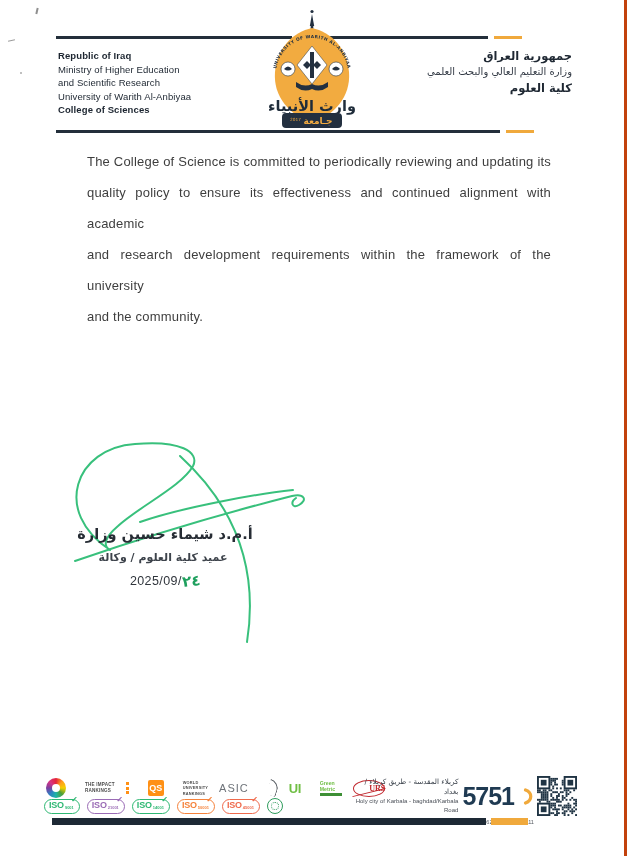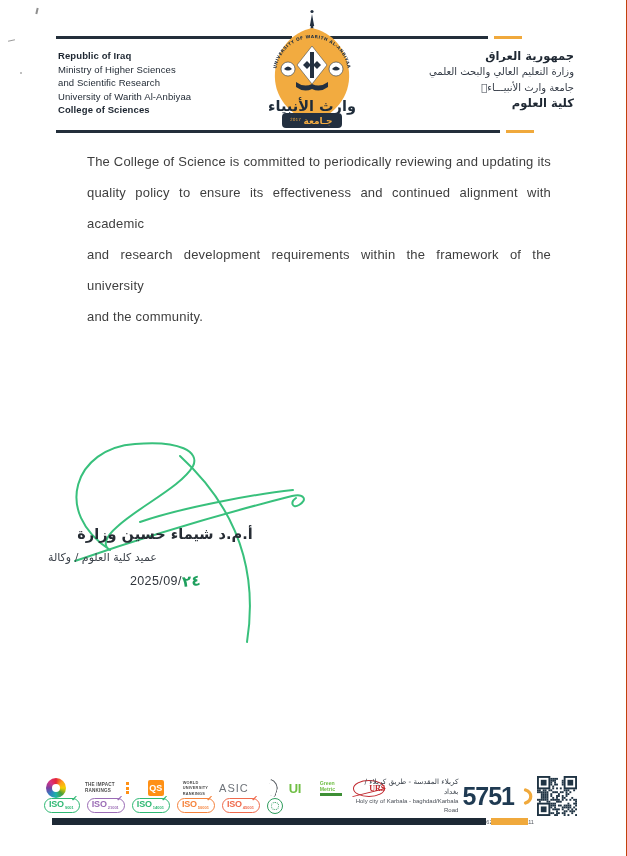--- a/index.html
+++ b/index.html
@@ -1,19 +1,19 @@
 <!DOCTYPE html>
 <html><head>
 <meta charset="utf-8">
 <style>
   * { margin:0; padding:0; box-sizing:border-box; }
   html,body { background:#fff; }
   body { font-family:"Liberation Sans", sans-serif; }
   #page { position:relative; width:627px; height:856px; background:#ffffff; overflow:hidden;
-          border-right:1px solid #c2410c; }
+          border-right:3px solid #c2410c; }
   .abs { position:absolute; }
   .rule { background:#232f3b; height:3px; }
   .rule.gold { background:#f0a93c; }
 
   
   .pen-mark1 { width:2px; height:6px; background:#8f8f8f; transform:rotate(14deg); }
   .pen-mark2 { width:7px; height:1px; background:#9b9b9b; transform:rotate(-12deg); }
   .pen-dot { width:2px; height:2px; background:#ababab; border-radius:50%; }
 
   
@@ -27,22 +27,22 @@
 
   
   .body-text { left:87px; top:146px; width:464px; font-size:13px; line-height:31px;
                color:#3e3e3e; letter-spacing:.2px; }
   .body-text .jline { text-align:justify; text-align-last:justify; }
   .body-text .lline { text-align:left; }
 
   
   .sig-name  { left:60px; top:526px; width:210px; text-align:center; direction:rtl;
                font-family:"DejaVu Sans", sans-serif; font-size:14.5px; font-weight:bold; color:#262c34; }
-  .sig-title { left:48px; top:551px; width:210px; text-align:left; direction:rtl;
-               font-family:"DejaVu Sans", sans-serif; font-size:11px; color:#3d434b; }
+  .sig-title { left:58px; top:551px; width:210px; text-align:center; direction:rtl;
+               font-family:"DejaVu Sans", sans-serif; font-size:11px; color:#3d434b;font-weight:bold; }
   .sig-date  { left:60px; top:571px; width:210px; text-align:center; font-size:12.5px; color:#30353c;
                letter-spacing:.4px; }
   .sig-date .day { font-family:"DejaVu Sans", sans-serif; color:#1fa05e; font-size:15px; font-weight:bold;
                    display:inline-block; transform:rotate(-6deg) translateY(1px); }
 
   
   .rank-row { left:46px; top:776px; height:24px; display:flex; align-items:center; gap:11px; }
   .rk { display:flex; align-items:center; gap:19px; }
   .impact-circle { width:20px; height:20px; border-radius:50%; position:relative;
       background:conic-gradient(#e5243b,#ff9f1c,#f5d000,#4c9f38,#1db5a6,#2f80c2,#7b3fa0,#d63384,#e5243b); }
@@ -59,21 +59,21 @@
   .ui-text { font-size:13px; font-weight:bold; color:#6fbe44; letter-spacing:-.5px; }
   .ui-sub { font-size:5.2px; font-weight:bold; color:#6fbe44; line-height:6px; }
   .ui-sub .bar { display:block; width:22px; height:2.5px; background:#3d8f35; margin-top:1px; }
   .urs-oval { width:32px; height:17px; border:1.6px solid #c1272d; border-radius:50%;
       color:#c1272d; font-size:8px; font-weight:bold; font-family:"Liberation Serif", serif;
       display:flex; align-items:center; justify-content:center; position:relative;padding-left:17px; }
   .urs-oval::after { content:""; position:absolute; left:-2px; top:11px; width:34px; height:1.3px;
       background:#c1272d; transform:rotate(-14deg); }
 
   
-  .iso-row { left:44px; top:798px; display:flex; gap:7px; }
+  .iso-row { left:44px; top:798px; display:flex; align-items:center; gap:7px; }
   .iso-pill { height:15px; padding:0 5px 0 4px; border-radius:8px; display:flex; align-items:baseline;
               gap:1px; position:relative; background:#fff; }
   .iso-pill .iso { font-size:9px; font-weight:800; letter-spacing:-.2px; }
   .iso-pill .num { font-size:4px; font-weight:bold; align-self:center; margin-top:3px; }
   .iso-pill .chk { position:absolute; right:1px; top:-5px; font-size:8px; }
   .iso-0 { border:1.3px solid #2eb873; } .iso-0 .iso,.iso-0 .num,.iso-0 .chk { color:#2eb873; }
   .iso-1 { border:1.3px solid #9a6bb5; } .iso-1 .iso,.iso-1 .num,.iso-1 .chk { color:#9a6bb5; }
   .iso-2 { border:1.3px solid #2eb873; } .iso-2 .iso,.iso-2 .num,.iso-2 .chk { color:#2eb873; }
   .iso-3 { border:1.3px solid #f5823b; } .iso-3 .iso,.iso-3 .num,.iso-3 .chk { color:#f5823b; }
   .iso-4 { border:1.3px solid #ef6a4c; } .iso-4 .iso,.iso-4 .num,.iso-4 .chk { color:#ef6a4c; }
@@ -108,30 +108,29 @@
   <div class="abs pen-dot" style="left:20px; top:72px;"></div>
 
   <div class="abs rule" style="left:56px; top:36px; width:236px;"></div>
   <div class="abs rule" style="left:330px; top:36px; width:158px;"></div>
   <div class="abs rule gold" style="left:494px; top:36px; width:28px;"></div>
   <div class="abs rule" style="left:56px; top:130px; width:444px;"></div>
   <div class="abs rule gold" style="left:506px; top:130px; width:28px;"></div>
 
   <div class="abs hdr-left">
     <div class="b">Republic of Iraq</div>
-    <div>Ministry of Higher Sciences</div>
+    <div>Ministry of Higher Education</div>
     <div>and Scientific Research</div>
     <div>University of Warith Al-Anbiyaa</div>
     <div class="b">College of Sciences</div>
   </div>
 
   <div class="abs hdr-right">
     <div class="l1">جمهورية العراق</div>
     <div class="l2">وزارة التعليم العالي والبحث العلمي</div>
-    <div class="l3">جامعة وارث الأنبيـــاءؑ</div>
     <div class="l4">كلية العلوم</div>
   </div>
 
   <svg class="abs" style="left:260px; top:8px;" width="104" height="128" viewBox="0 0 104 128">
     <defs>
       <path id="uowa-arc" d="M16 66 A36 36 0 0 1 88 66" fill="none"></path>
     </defs>
 
     <circle cx="52" cy="3.5" r="1.6" fill="#233040"></circle>
     <polygon points="52,6 54.2,18 49.8,18" fill="#233040"></polygon>

